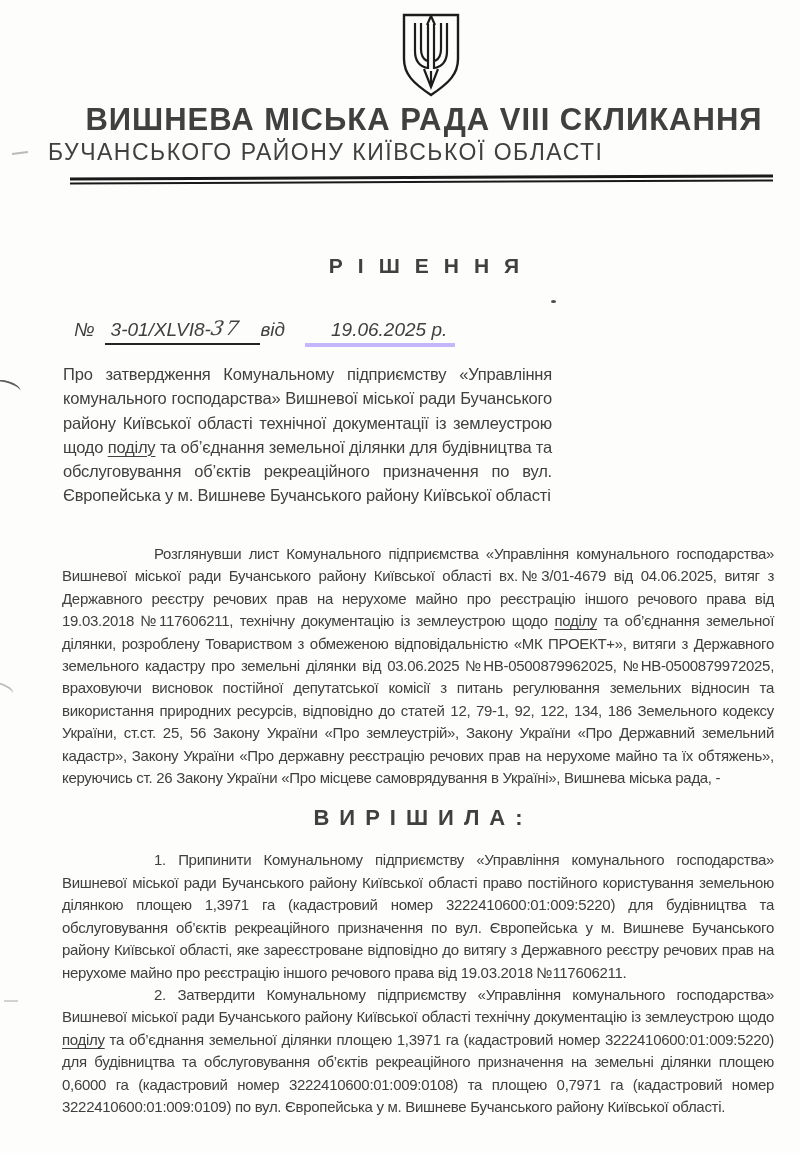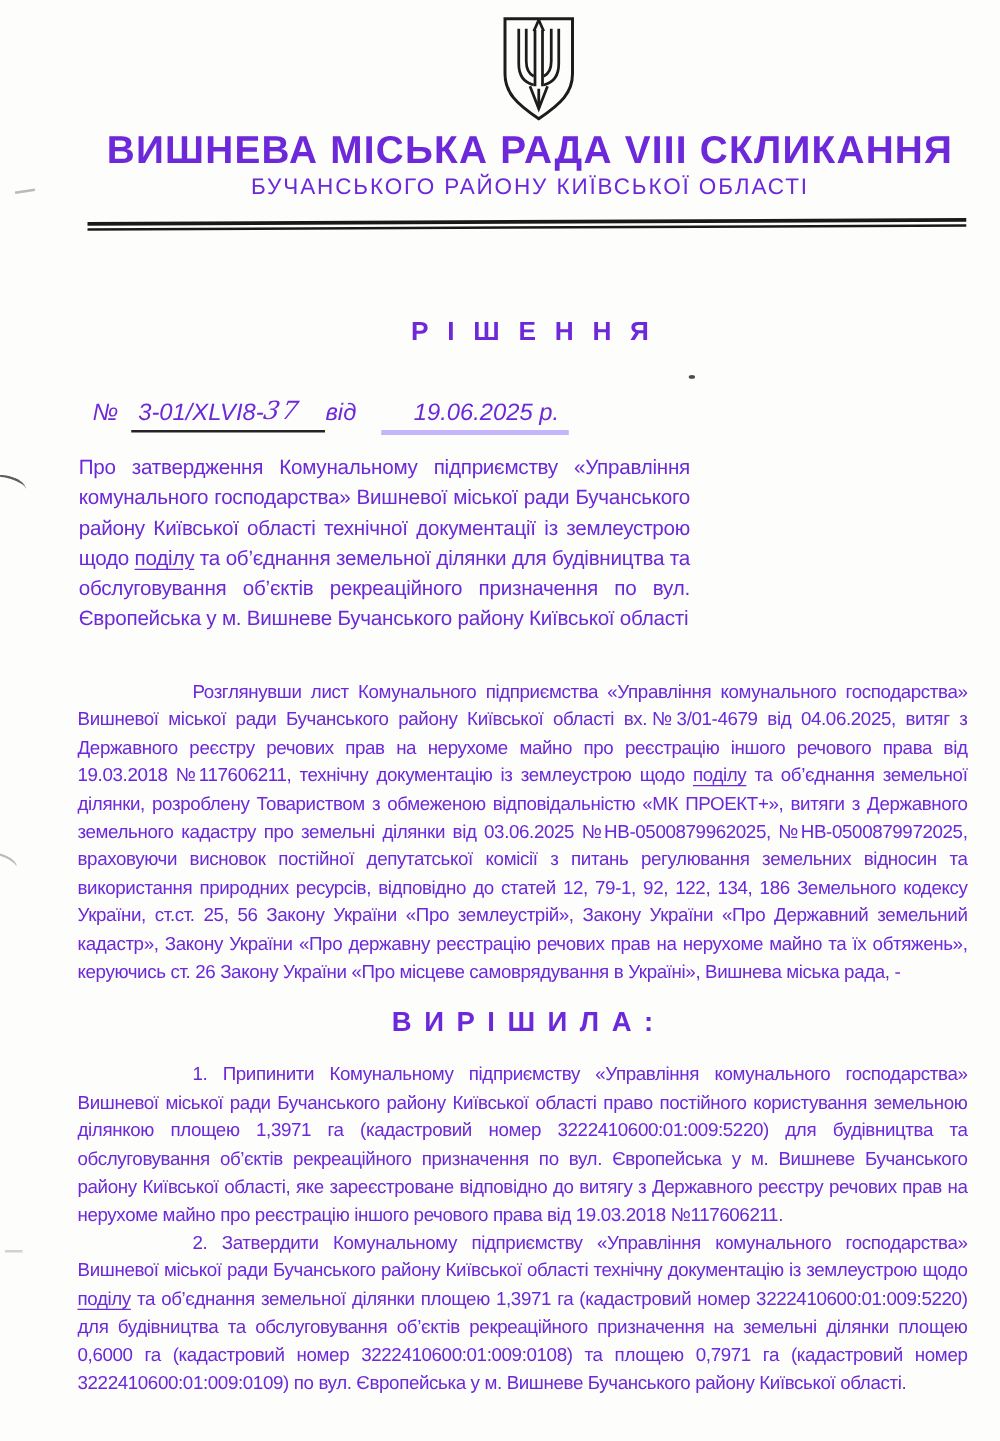--- a/index.html
+++ b/index.html
@@ -1,29 +1,29 @@
 <!DOCTYPE html>
 <html><head>
 <meta charset="utf-8">
 <style>
   * { margin:0; padding:0; box-sizing:border-box; }
   html,body { background:#ffffff; }
   .page {
     position:relative; width:800px; height:1153px; overflow:hidden;
-    background:#fdfdfb; color:#6d28d9;
+    background:#fdfdfb; color:#404040;
     font-family:"Liberation Sans","DejaVu Sans",sans-serif;
   }
   .emblem { position:absolute; left:399px; top:11px; }
   .title {
     position:absolute; top:102px; left:48px; width:752px; text-align:center;
     font-size:31px; font-weight:bold; letter-spacing:1px; white-space:nowrap;
   }
   .subtitle {
-    position:absolute; top:139px; left:48px; width:752px; text-align:center;
-    font-size:18px; letter-spacing:1.5px; white-space:nowrap;
+    position:absolute; top:139px; left:48px; width:752px; text-align:left;
+    font-size:23px; letter-spacing:1.5px; white-space:nowrap;
   }
   .rule {
     position:absolute; top:176px; left:70px; width:703px; height:7px;
     border-top:3px solid #191919; border-bottom:2px solid #191919;
     transform:rotate(-0.25deg);
   }
   .session {
     position:absolute; top:204px; left:48px; width:752px; text-align:center;
     font-size:28px;
   }

